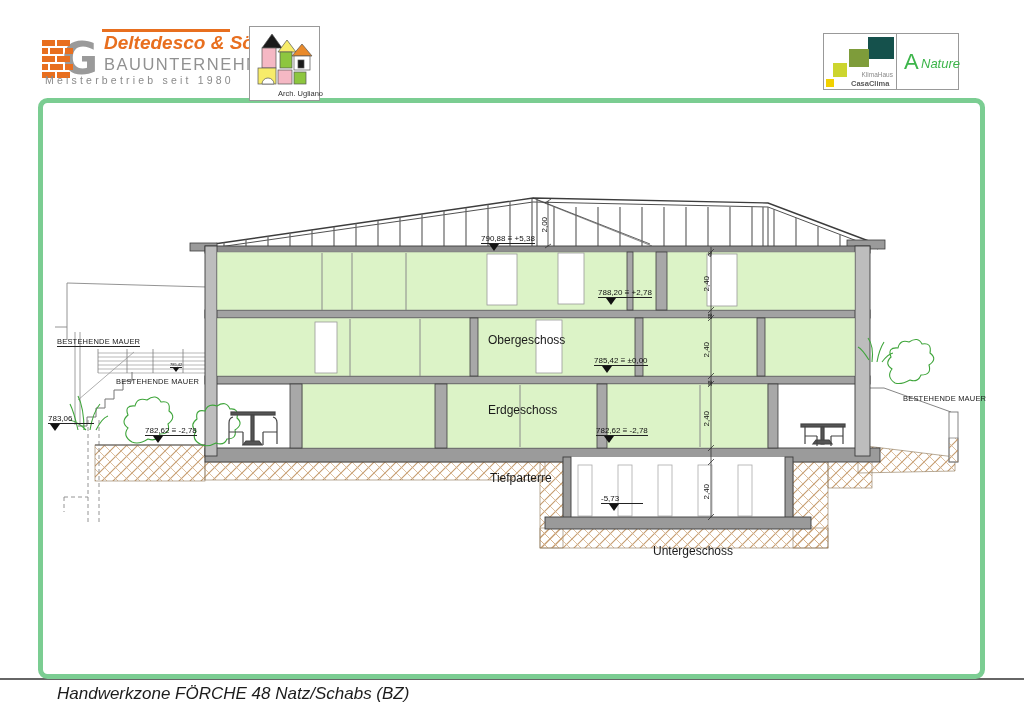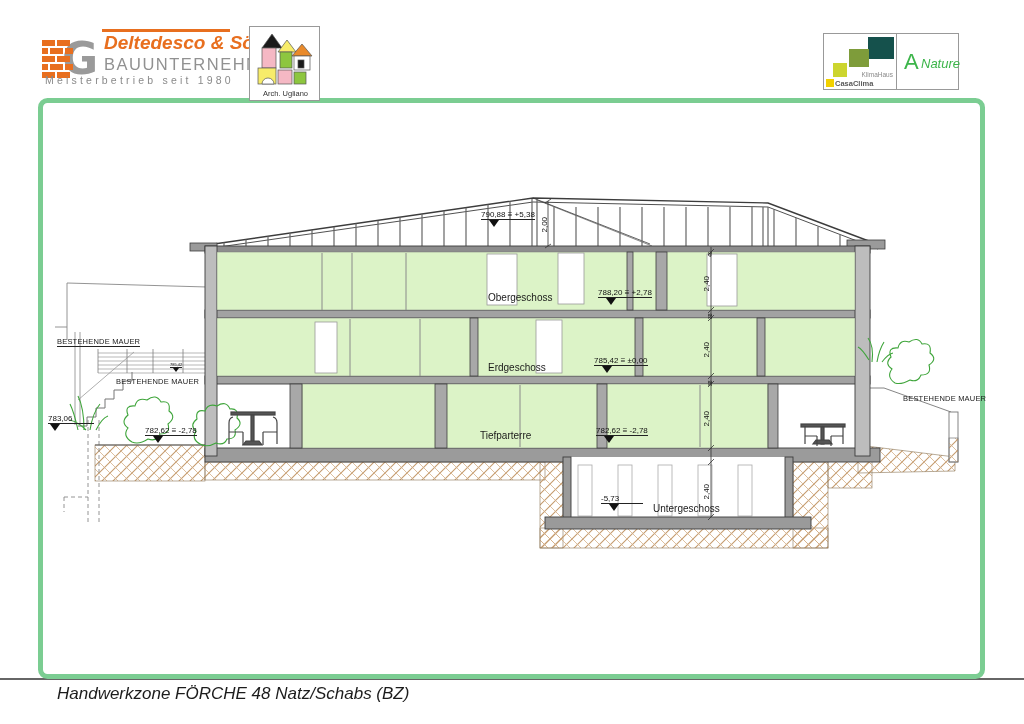--- a/index.html
+++ b/index.html
@@ -12,21 +12,21 @@
   .company-tag{font-size:10.5px;color:#8a8a8a;letter-spacing:3.2px;white-space:nowrap;}
   .orange-rule{background:#e86f1f;height:2.5px;width:128px;}
   .logo-box{border:1.2px solid #999;background:#fff;}
   .arch-label{font-size:7.5px;color:#333;text-align:center;width:100%;}
   .main-title{font-style:italic;font-size:44px;color:#7edd97;letter-spacing:2px;white-space:pre;text-align:center;}
   .kh-brand1{font-size:6.5px;color:#8a8a8a;white-space:nowrap;}
   .kh-brand2{font-size:7.5px;font-weight:bold;color:#5a5a5a;white-space:nowrap;}
   .nat-a{font-size:22px;color:#3cb54a;}
   .nat-label{font-size:13px;font-style:italic;color:#3cb54a;}
   
-  .lbl{font-size:10px;color:#1a1a1a;white-space:nowrap;}
+  .lbl{font-size:12px;color:#1a1a1a;white-space:nowrap;margin-top:41px;}
   .wall-lbl{font-size:7.5px;color:#1a1a1a;letter-spacing:.2px;white-space:nowrap;}
   .u{border-bottom:1px solid #222;}
   .elev{font-size:8px;color:#111;}
   .elev .t{border-bottom:1px solid #222;white-space:nowrap;padding-bottom:0;}
   .elev .tri{width:0;height:0;border-left:5px solid transparent;border-right:5px solid transparent;
     border-top:7px solid #111;margin-left:8px;}
   .elev.tiny{font-size:4px;}
   .elev.tiny .tri{border-left-width:3px;border-right-width:3px;border-top-width:4px;margin-left:3px;}
   .dim{font-size:8px;color:#111;white-space:nowrap;transform:rotate(-90deg);transform-origin:center;}
   .dim.small{font-size:5px;}
@@ -207,46 +207,46 @@
         <rect x="26" y="22" width="12" height="16" fill="#8dc63f"></rect>
         <polygon points="38,26 48,14 58,26" fill="#e98a2b"></polygon>
         <rect x="40" y="26" width="16" height="14" fill="#fff"></rect>
         <rect x="4" y="38" width="18" height="16" fill="#f7ec6a"></rect>
         <path d="M8,54 a6,6 0 0 1 12,0 z" fill="#fff"></path>
         <rect x="24" y="40" width="14" height="14" fill="#f5b8c4"></rect>
         <rect x="40" y="42" width="12" height="12" fill="#8dc63f"></rect>
         <rect x="44" y="30" width="6" height="8" fill="#1a1a1a"></rect>
       </g>
     </svg>
-    <div class="abs arch-label" style="left:1px;bottom:2px;">Arch. Ugliano</div>
+    <div class="abs arch-label" style="left:16px;bottom:2px;">Arch. Ugliano</div>
   </div>
 
 
   <div class="abs logo-box" style="left:823px;top:33px;width:73px;height:55px;">
     <svg class="abs" style="left:0;top:0" width="73" height="55" viewBox="0 0 73 55">
       <rect x="44" y="3" width="26" height="22" fill="#15514c"></rect>
       <rect x="25" y="15" width="20" height="18" fill="#7e9c3a"></rect>
       <rect x="9" y="29" width="14" height="14" fill="#ccd52e"></rect>
       <rect x="2" y="45" width="8" height="8" fill="#f2d100"></rect>
     </svg>
     <div class="abs kh-brand1" style="right:4px;bottom:11px;">KlimaHaus</div>
-    <div class="abs kh-brand2" style="left:11px;bottom:1px;">CasaClima</div>
+    <div class="abs kh-brand2" style="left:27px;bottom:1px;">CasaClima</div>
   </div>
 
   <div class="abs logo-box" style="left:896px;top:33px;width:61px;height:55px;">
     <span class="abs nat-a" style="left:7px;top:15px;">A</span>
     <span class="abs nat-label" style="left:24px;top:22px;">Nature</span>
   </div>
 
   <div class="abs lbl" style="left:488px;top:292px;">Obergeschoss</div>
   <div class="abs lbl" style="left:488px;top:362px;">Erdgeschoss</div>
-  <div class="abs lbl" style="left:480px;top:430px;">Tiefparterre</div>
+  <div class="abs lbl" style="left:490px;top:430px;">Tiefparterre</div>
   <div class="abs lbl" style="left:653px;top:503px;">Untergeschoss</div>
 
-  <div class="abs elev" style="left:481px;top:210px;">
+  <div class="abs elev" style="left:481px;top:234px;">
     <div class="t">790,88 ≡ +5,38</div>
       <div class="tri"></div>
   </div>
   <div class="abs elev" style="left:598px;top:288px;">
     <div class="t">788,20 ≡ +2,78</div>
       <div class="tri"></div>
   </div>
   <div class="abs elev" style="left:594px;top:356px;">
     <div class="t">785,42 ≡ ±0,00</div>
       <div class="tri"></div>

